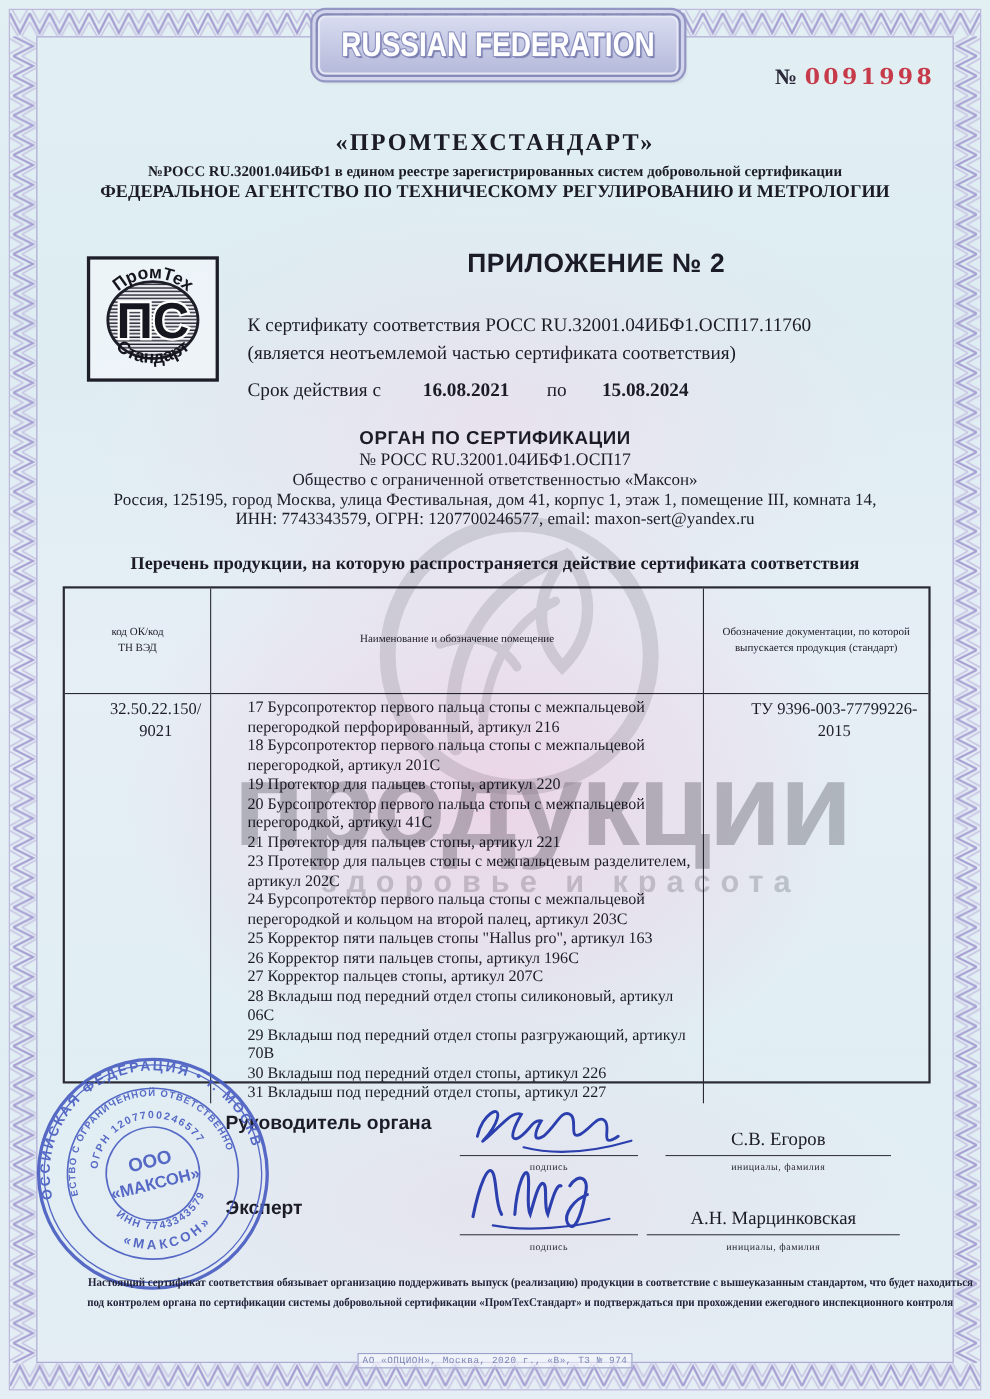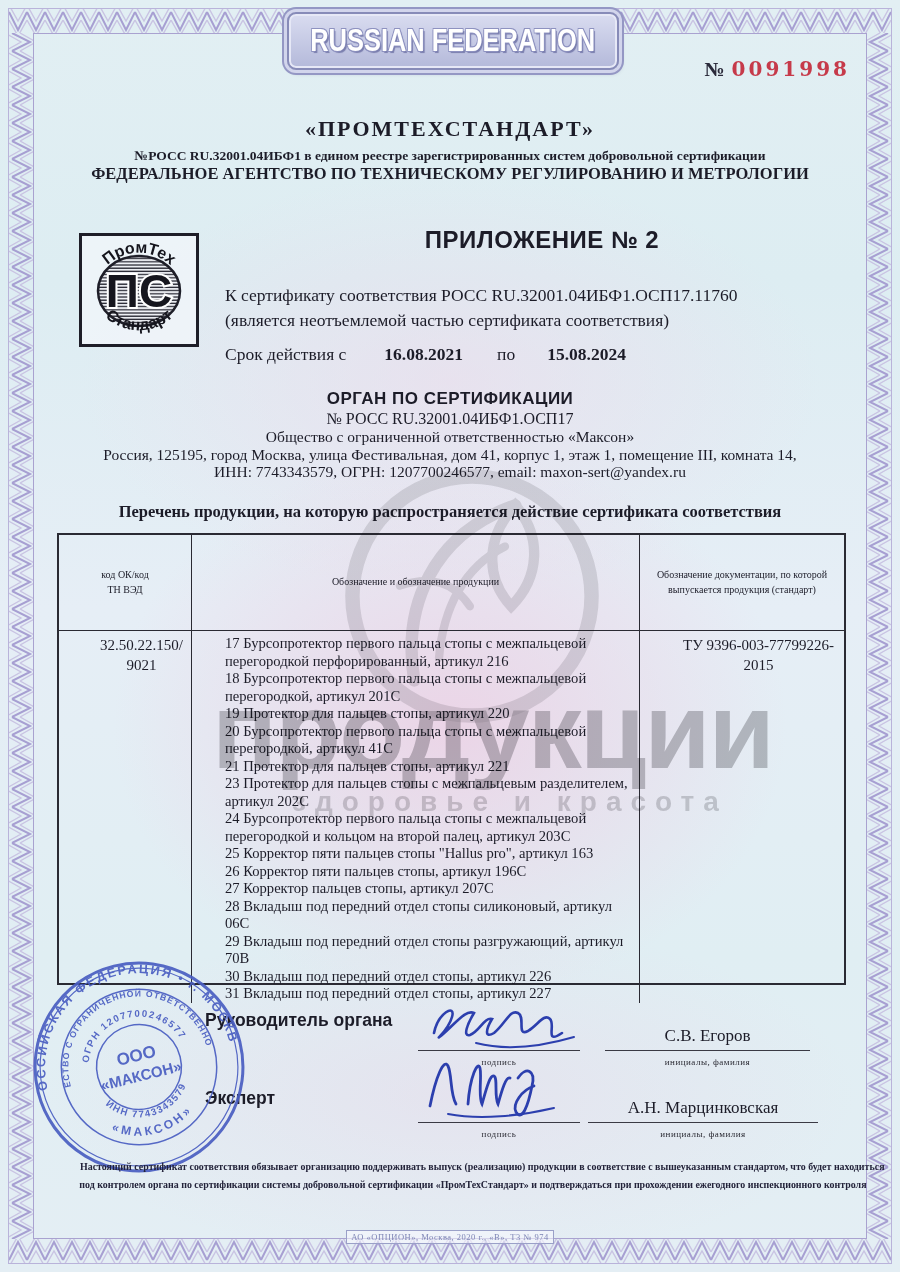--- a/index.html
+++ b/index.html
@@ -78,21 +78,21 @@
   .sn2 { left:588px; top:1098px; width:230px; }
   .sigsvg { position:absolute; }
   .sig1 { left:412px; top:993px; width:175px; height:60px; }
   .sig2 { left:420px; top:1048px; width:150px; height:76px; }
   .stamp { position:absolute; left:28px; top:956px; width:222px; height:222px; transform:rotate(-14deg); opacity:.92; }
   
   .footer { position:absolute; left:45px; right:40px; top:1158px; text-align:center;
     font-weight:bold; font-size:10.8px; line-height:1.65; color:#23233a; }
   .footer div { display:inline-block; white-space:nowrap; transform:scaleX(.92); transform-origin:center; }
   .printinfo { position:absolute; left:0; right:0; top:1226px; text-align:center; }
-  .printinfo span { display:inline-block; font-family:Liberation Serif, serif; font-size:8.5px;
+  .printinfo span { display:inline-block; font-family:Liberation Mono, monospace; font-size:8.5px;
     color:#7d85b5; border:1px solid #9aa0c8; padding:1px 4px; background:rgba(250,250,255,.55); letter-spacing:.5px; }
   
   .watermark { position:absolute; inset:0; pointer-events:none; mix-blend-mode:multiply; z-index:60; }
   .wm-emblem { position:absolute; left:338px; top:462px; width:268px; height:268px; opacity:.20; }
   .wm-word { position:absolute; left:212px; top:668px; font-family:"Liberation Sans", sans-serif;
     font-weight:bold; font-size:108px; letter-spacing:-2px; color:#8f8f92; opacity:.52; }
   .wm-sub { position:absolute; left:292px; top:786px; font-family:"Liberation Sans", sans-serif;
     font-weight:bold; font-size:28px; letter-spacing:9px; color:#97979a; opacity:.42; white-space:nowrap; }
   .content { position:absolute; inset:0; z-index:10; }
 </style>
@@ -195,21 +195,21 @@
     <div class="ctext organ-inn">ИНН: 7743343579, ОГРН: 1207700246577, email: maxon-sert@yandex.ru</div>
 
     <div class="ctext products-heading">Перечень продукции, на которую распространяется действие сертификата соответствия</div>
 
     <div class="ptable">
       <div class="cell hcell">
         <span>код ОК/код</span>
         <span>ТН ВЭД</span>
       </div>
       <div class="cell hcell">
-        <span style="max-width:300px;">Обозначение и обозначение продукции</span>
+        <span style="max-width:300px;">Наименование и обозначение помещение</span>
       </div>
       <div class="cell hcell">
         <span>Обозначение документации, по которой выпускается продукция (стандарт)</span>
       </div>
       <div class="cell body code-cell">
         <div>32.50.22.150/</div>
         <div>9021</div>
       </div>
       <div class="cell body items-cell">
           <div class="product-item">17 Бурсопротектор первого пальца стопы с межпальцевой перегородкой перфорированный, артикул 216</div>

